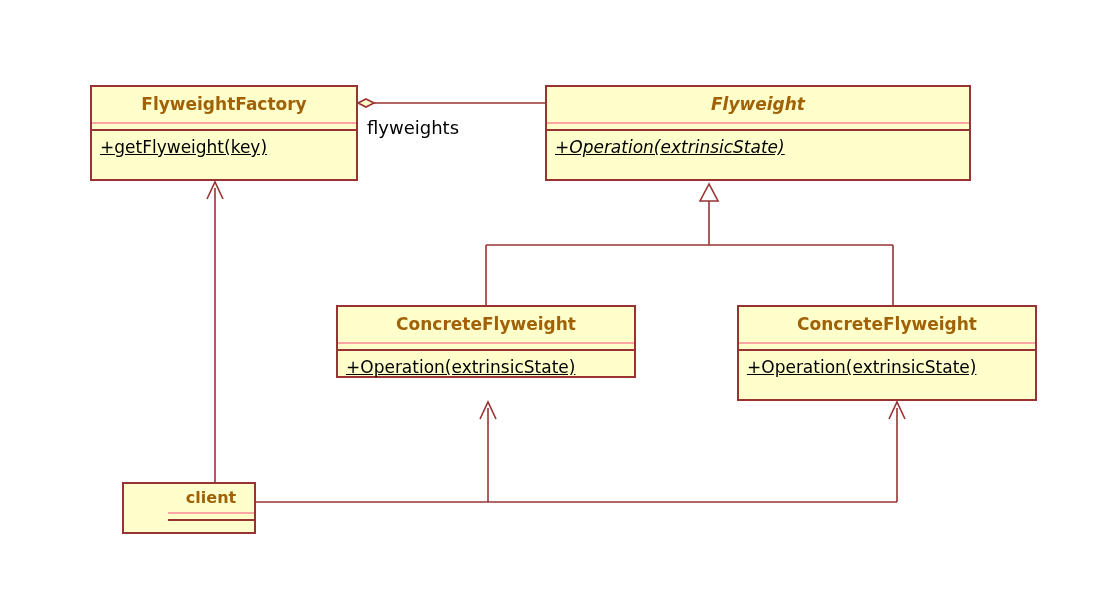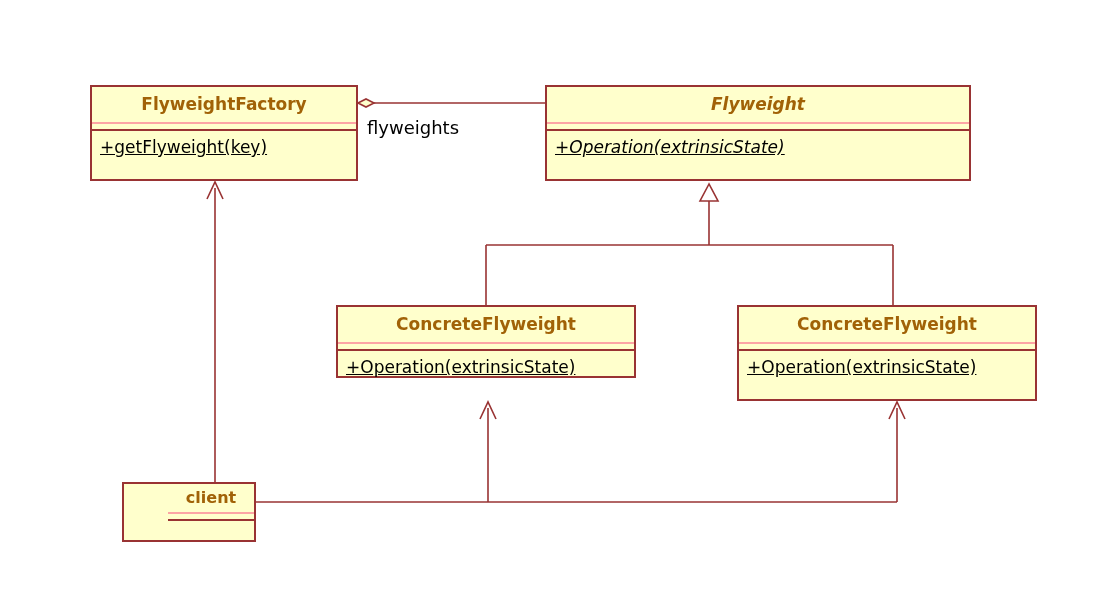--- a/index.html
+++ b/index.html
@@ -138,21 +138,21 @@
     <div class="cls-attrs"></div>
     <div class="cls-ops">+Operation(extrinsicState)</div>
   </div>
 
   <div class="umlclass" style="left:737px; top:305px; width:300px; height:96px;">
     <div class="cls-name">ConcreteFlyweight</div>
     <div class="cls-attrs"></div>
     <div class="cls-ops">+Operation(extrinsicState)</div>
   </div>
 
-  <div class="umlclass" style="left:122px; top:482px; width:134px; height:60px;padding-left:44px;">
+  <div class="umlclass" style="left:122px; top:482px; width:134px; height:52px;padding-left:44px;">
     <div class="cls-name" style="padding-top:6px; padding-bottom:6px; font-size:16px;">client</div>
     <div class="cls-attrs"></div>
     <div class="cls-empty"></div>
   </div>
 
   <div class="edge-label" style="left:367px; top:117px;">flyweights</div>
 
 </div>
 
 </body></html>

